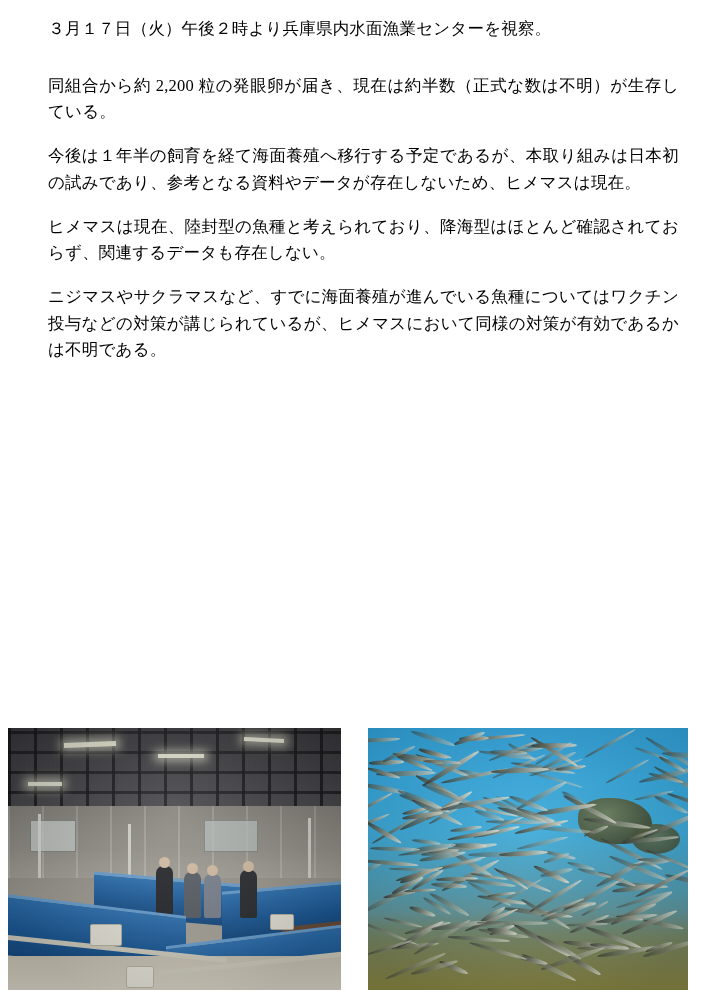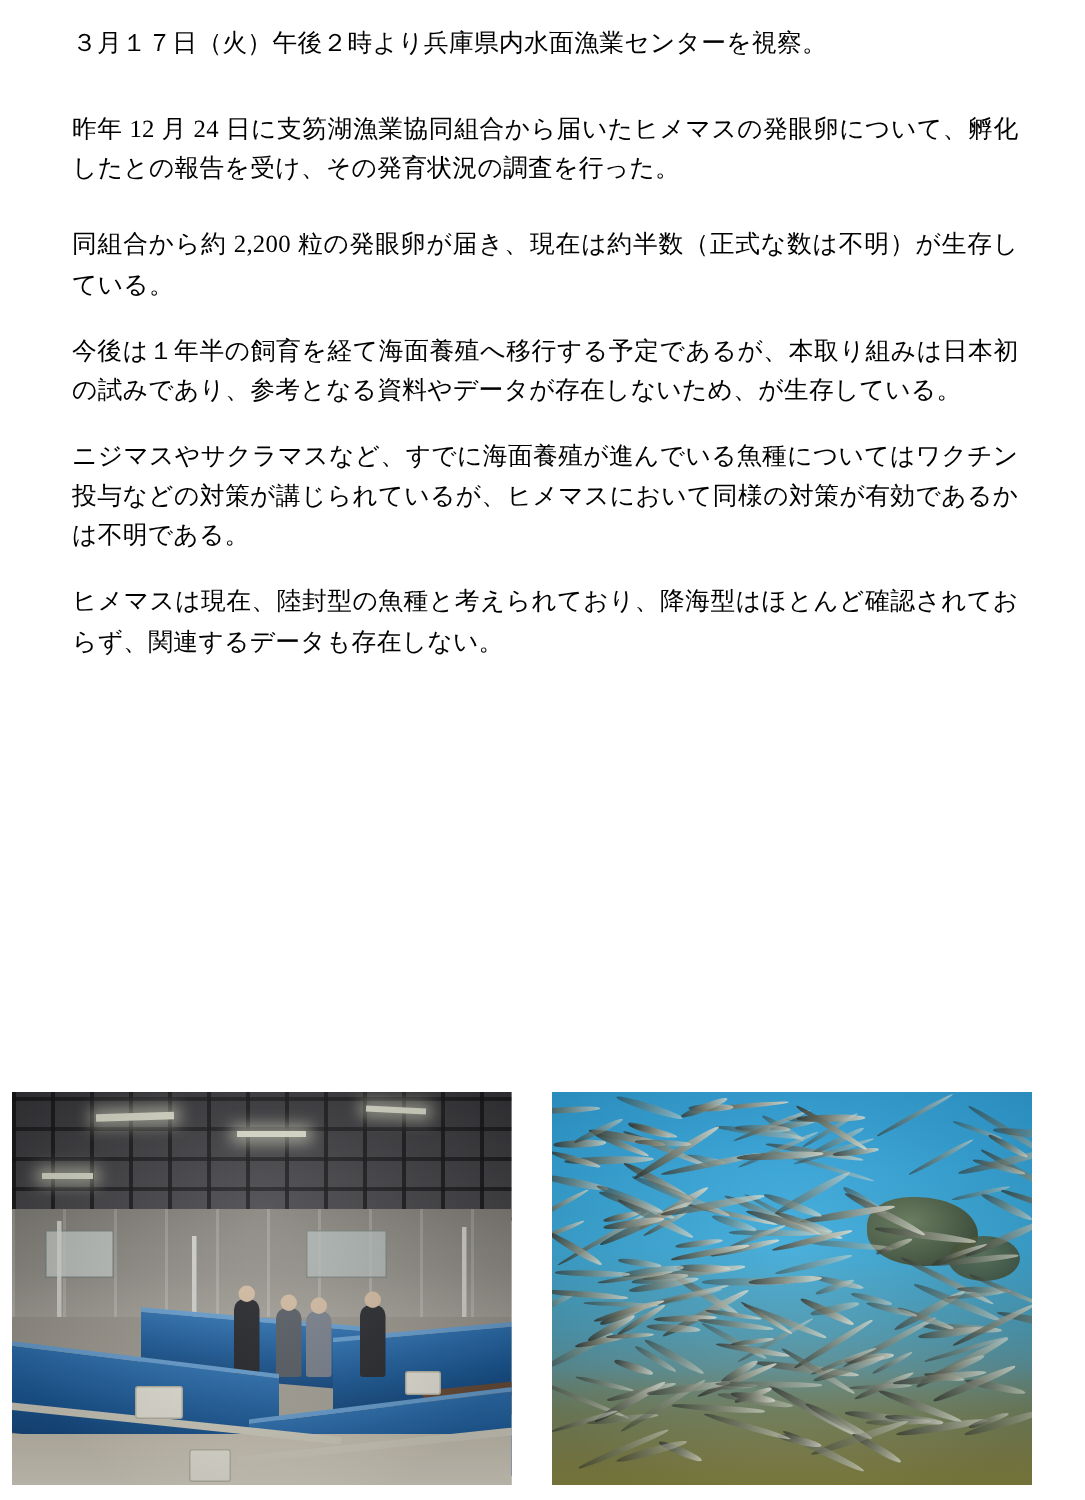--- a/index.html
+++ b/index.html
@@ -179,25 +179,24 @@
     position:absolute; inset:0;
     background: radial-gradient(ellipse at 50% 40%, rgba(255,255,255,0.08), rgba(0,0,0,0.12) 85%);
   }
 </style>
 </head>
 <body>
 
 <div class="page">
 
   <p class="para first">３月１７日（火）午後２時より兵庫県内水面漁業センターを視察。</p>
-  <p class="para lead">昨年 12 月 24 日に支笏湖漁業協同組合から届いたヒメマスの発眼卵について、孵化したとの報告を受け、その発育状況の調査を行った。</p>
   <p class="para">同組合から約 2,200 粒の発眼卵が届き、現在は約半数（正式な数は不明）が生存している。</p>
-  <p class="para">今後は１年半の飼育を経て海面養殖へ移行する予定であるが、本取り組みは日本初の試みであり、参考となる資料やデータが存在しないため、が生存している。</p>
+  <p class="para">今後は１年半の飼育を経て海面養殖へ移行する予定であるが、本取り組みは日本初の試みであり、参考となる資料やデータが存在しないため、ヒメマスは現在。</p>
+  <p class="para">ヒメマスは現在、陸封型の魚種と考えられており、降海型はほとんど確認されておらず、関連するデータも存在しない。</p>
   <p class="para">ニジマスやサクラマスなど、すでに海面養殖が進んでいる魚種についてはワクチン投与などの対策が講じられているが、ヒメマスにおいて同様の対策が有効であるかは不明である。</p>
-  <p class="para">ヒメマスは現在、陸封型の魚種と考えられており、降海型はほとんど確認されておらず、関連するデータも存在しない。</p>
 
   <div class="figures">
 
     <div class="figure left fig1">
       <div class="ceiling"></div>
       <div class="lamp a"></div>
       <div class="lamp b"></div>
       <div class="lamp c"></div>
       <div class="lamp d"></div>
       <div class="backwall"></div>

